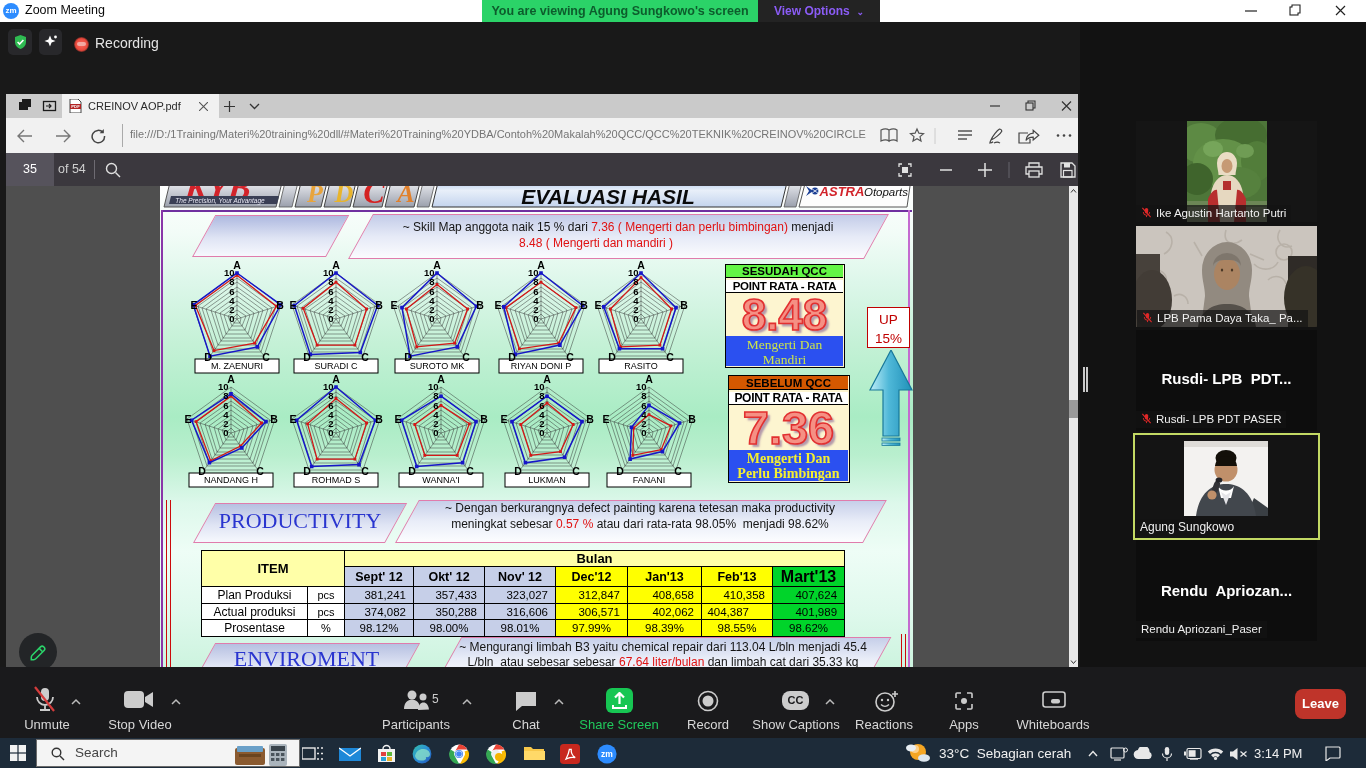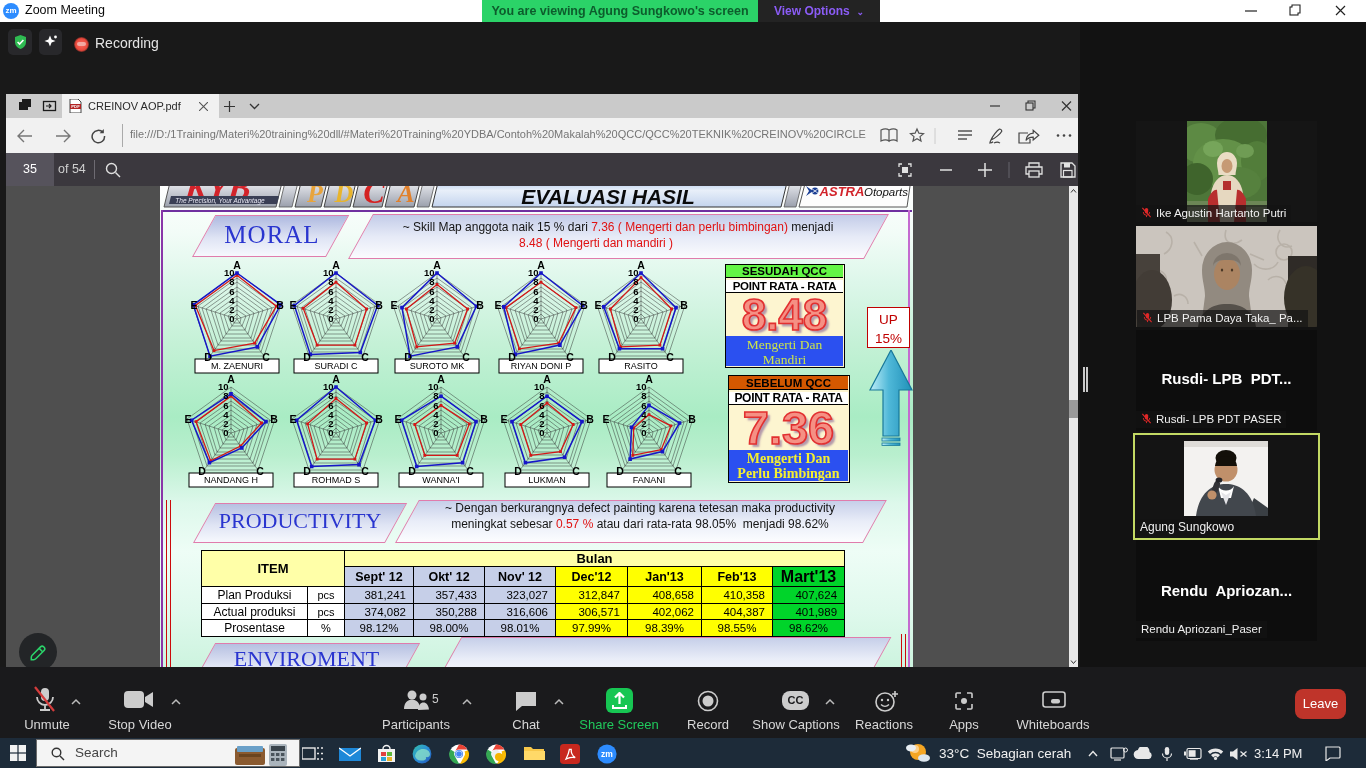--- a/index.html
+++ b/index.html
@@ -195,21 +195,20 @@
       <path d="M651 18l8 6M651 24l8-6" stroke="#fff" stroke-width=".8"></path>
   <text x="682" y="26" font-family="Liberation Sans,sans-serif" font-style="italic" font-weight="bold" font-size="13" fill="#d2232a" text-anchor="middle">ASTRA</text>
   <text x="726" y="26" font-family="Liberation Sans,sans-serif" font-style="italic" font-size="11.5" fill="#111" text-anchor="middle">Otoparts</text>
  </svg>
  <div class="ab" style="left:2px;top:24px;width:750px;height:2px;background:#7030a0"></div>
  <div class="ab" style="left:1px;top:24px;width:2px;height:457px;background:#8a36a8"></div>
  <div class="ab" style="left:748px;top:24px;width:2px;height:457px;background:#c46ad0"></div>
 
  <div class="sk" style="left:32px;top:29px;width:134px;height:42px">
   <div class="bg" style="background:linear-gradient(180deg,#aeb9e0 0%,#dfe4f4 55%,#f6f8fd 100%)"></div>
-  <div class="lbl" style="font-size:25px;padding-top:6px;transform:translateX(13px);letter-spacing:1px">MORAL</div>
  </div>
  <div class="sk" style="left:188px;top:28px;width:516px;height:45px">
   <div class="bg" style="background:linear-gradient(180deg,#c3cce8 0%,#e6eaf7 50%,#fbfcfe 100%)"></div>
   <div class="ptx" style="font-size:12px;padding-top:5px;transform:translateX(12px)">~ Skill Map anggota naik 15 % dari <span class="red">7.36 ( Mengerti dan perlu bimbingan)</span> menjadi<br><span class="red" style="position:relative;left:-22px">8.48 ( Mengerti dan mandiri )</span></div>
  </div>
 <svg class="rd" style="left:27px;top:71px" viewBox="0 0 100 122">
       <path class="w" d="M50 57L54 61L53 66L47 66L46 61ZM50 53L59 59L55 69L45 69L41 59ZM50 48L63 58L58 73L42 73L37 58ZM50 44L67 56L61 77L39 77L33 56ZM50 39L72 55L64 81L36 81L28 55ZM50 34L76 53L66 84L34 84L24 53ZM50 30L81 52L69 88L31 88L19 52ZM50 25L85 51L72 92L28 92L15 51ZM50 21L89 49L74 95L26 95L11 49ZM50 16L94 48L77 99L23 99L6 48ZM50 62L50 16M50 62L94 48M50 62L77 99M50 62L23 99M50 62L6 48"></path>
       <path class="r" d="M50.0 18.3L89.4 49.2L67.6 86.2L27.0 93.6L8.4 48.5Z"></path>
       <path class="rm" d="M48.6 16.9h2.8v2.8h-2.8zM88.0 47.8h2.8v2.8h-2.8zM66.2 84.8h2.8v2.8h-2.8zM25.6 92.2h2.8v2.8h-2.8zM7.0 47.1h2.8v2.8h-2.8z"></path>
       <path class="b" d="M50.0 16.0L93.7 47.8L70.3 89.9L23.0 99.2L6.3 47.8Z"></path>
@@ -485,21 +484,21 @@
           <td style="background:#00d42a;padding-right:7px;text-align:right">407,624</td>
         </tr>
         <tr style="height:16px">
           <td style="background:#fff;font-size:12px">Actual produksi</td>
           <td style="background:#fff;font-size:11px">pcs</td>
           <td style="background:#c6cfe8;padding-right:7px;text-align:right">374,082</td>
           <td style="background:#c6cfe8;padding-right:7px;text-align:right">350,288</td>
           <td style="background:#c6cfe8;padding-right:7px;text-align:right">316,606</td>
           <td style="background:#ffff00;padding-right:7px;text-align:right">306,571</td>
           <td style="background:#ffff00;padding-right:7px;text-align:right">402,062</td>
-          <td style="background:#ffff00;padding-right:7px;text-align:right">404,387</td>
+          <td style="background:#ffff00;padding-right:23px;text-align:right">404,387</td>
           <td style="background:#00d42a;padding-right:7px;text-align:right">401,989</td>
         </tr>
         <tr style="height:17px">
           <td style="background:#fff;font-size:12px">Prosentase</td>
           <td style="background:#fff;font-size:11px">%</td>
           <td style="background:#c6cfe8;">98.12%</td>
           <td style="background:#c6cfe8;">98.00%</td>
           <td style="background:#c6cfe8;">98.01%</td>
           <td style="background:#ffff00;">97.99%</td>
           <td style="background:#ffff00;margin-top:32px;">98.39%</td>
@@ -508,20 +507,21 @@
         </tr>
       </tbody>
     </table>
 
  <div class="sk" style="left:33px;top:457px;width:205px;height:40px">
   <div class="bg" style="background:linear-gradient(180deg,#b6c0e1 0%,#dfe4f4 55%,#f6f8fd 100%)"></div>
   <div class="lbl" style="font-size:22px;padding-top:3px;transform:translateX(11px)">ENVIROMENT</div>
  </div>
  <div class="sk" style="left:277px;top:451px;width:430px;height:44px">
   <div class="bg" style="background:linear-gradient(180deg,#c6cfe9 0%,#e9edf8 50%,#fcfdff 100%)"></div>
+  <div class="ptx" style="font-size:12px;line-height:15px;padding-top:3px;transform:translateX(11px)">~ Mengurangi limbah B3 yaitu chemical repair dari 113.04 L/bln menjadi 45.4<br>L/bln&nbsp; atau sebesar sebesar <span class="red">67.64 liter/bulan</span> dan limbah cat dari 35.33 kg</div>
  </div>
 </div>
 
 <div class="ab" style="left:19px;top:633px;width:38px;height:38px;border-radius:50%;background:#232527">
  <svg class="ab" style="left:11px;top:11px" width="17" height="17" viewBox="0 0 17 17">
       <path d="M2.2 11.2 10.5 2.9a2.3 2.3 0 0 1 3.2 0l.4.4a2.3 2.3 0 0 1 0 3.2L5.8 14.8a3 3 0 0 1-2.1.9H1.3v-2.4a3 3 0 0 1 .9-2.1z" fill="none" stroke="#2bd46a" stroke-width="1.5"></path>
       <path d="M9.2 4.4l3.4 3.4" stroke="#2bd46a" stroke-width="1.5"></path>
     </svg>
 </div>
 
@@ -678,21 +678,21 @@
  <svg class="ab" style="left:953px;top:23px" width="22" height="22" viewBox="0 0 22 22">
   <path d="M3 8V4a1 1 0 0 1 1-1h4M14 3h4a1 1 0 0 1 1 1v4M19 14v4a1 1 0 0 1-1 1h-4M8 19H4a1 1 0 0 1-1-1v-4" stroke="#ccc" stroke-width="1.6" fill="none"></path>
   <circle cx="11" cy="11" r="3" fill="#ccc"></circle>
  </svg>
  <div class="tool-lab" style="left:964px;top:50px">Apps</div>
  <svg class="ab" style="left:1042px;top:24px" width="24" height="20" viewBox="0 0 24 20">
   <rect x="1" y="1" width="22" height="15" rx="2.5" fill="none" stroke="#ccc" stroke-width="1.6"></rect>
   <rect x="9" y="8" width="9" height="4.5" rx="2" fill="#ccc"></rect>
  </svg>
  <div class="tool-lab" style="left:1053px;top:50px">Whiteboards</div>
- <div class="ab" style="left:1295px;top:22px;width:51px;height:30px;border-radius:8px;background:#bf342a;color:#fff;font-weight:normal;font-size:13px;text-align:center;line-height:30px">Leave</div>
+ <div class="ab" style="left:1295px;top:22px;width:51px;height:30px;border-radius:8px;background:#bf342a;color:#fff;font-weight:bold;font-size:13px;text-align:center;line-height:30px">Leave</div>
 </div>
 
 <div class="ab" style="left:0;top:738px;width:1366px;height:30px;background:#1d2b39">
  <svg class="ab" style="left:10px;top:7px" width="16" height="16" viewBox="0 0 16 16">
       <rect x="0" y="0" width="7.4" height="7.4" fill="#f2f2f2"></rect>
       <rect x="8.6" y="0" width="7.4" height="7.4" fill="#f2f2f2"></rect>
       <rect x="0" y="8.6" width="7.4" height="7.4" fill="#f2f2f2"></rect>
       <rect x="8.6" y="8.6" width="7.4" height="7.4" fill="#f2f2f2"></rect>
     </svg>
  <div class="ab" style="left:36px;top:1px;width:264px;height:28px;background:#f4f4f4;border:1px solid #6a6a6a">

